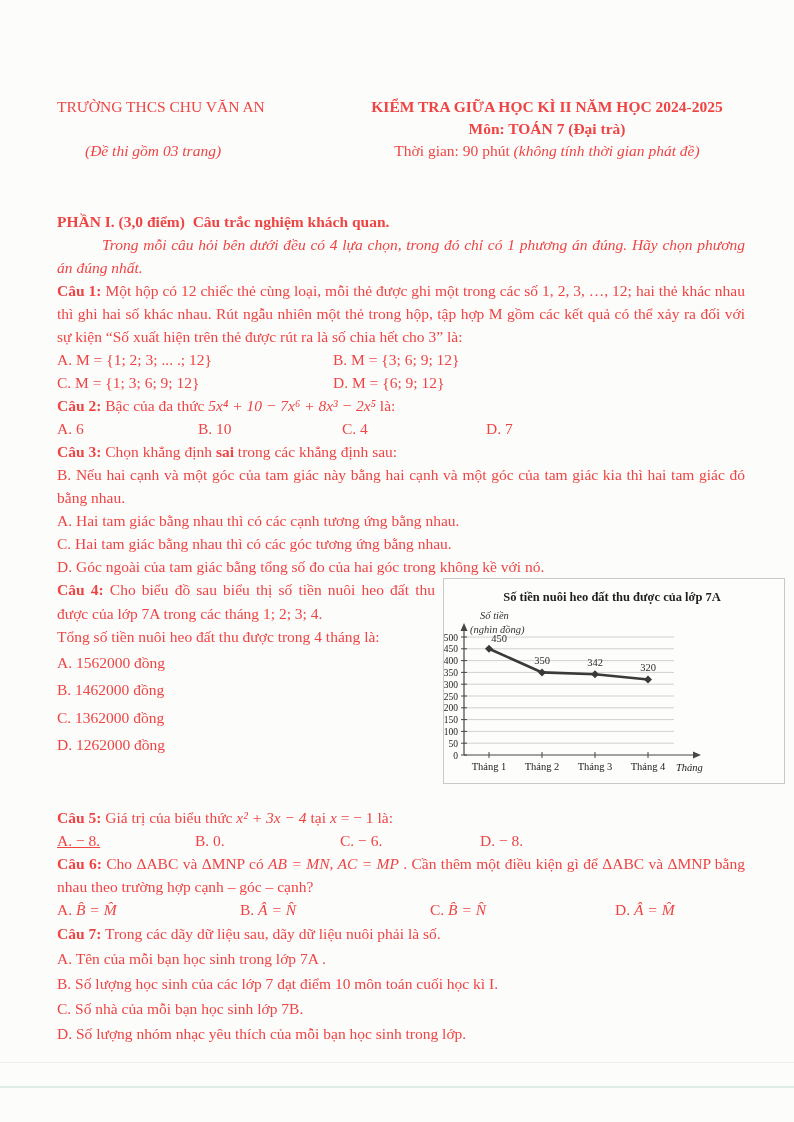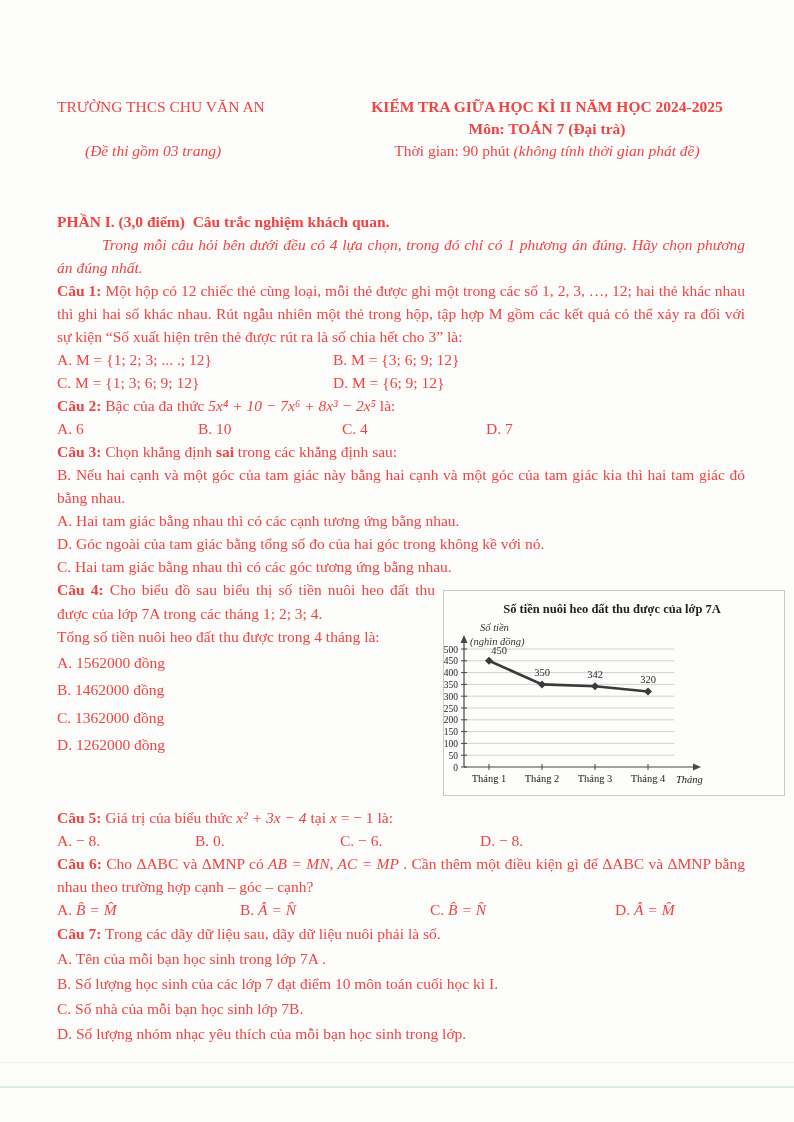--- a/index.html
+++ b/index.html
@@ -30,33 +30,33 @@
   
   .line{line-height:23px;}
   .instruction{font-style:italic;text-indent:45px;line-height:23px;}
   .qblock{margin:0;}
   .qlabel{font-weight:bold;}
 
   .optrow{display:flex;line-height:23px;}
   .grid2{display:grid;grid-template-columns:276px auto;line-height:23px;}
   .w141{width:141px;display:inline-block;}
   .w144{width:144px;display:inline-block;}
-  .w138{width:138px;display:inline-block;}
+  .w138{width:138px;display:inline-block;text-decoration:underline;}
   .w145{width:145px;display:inline-block;}
   .w140{width:140px;display:inline-block;}
   .w183{width:183px;display:inline-block;}
   .w190{width:190px;display:inline-block;}
   .w185{width:185px;display:inline-block;}
 
   
   .q4-wrap{position:relative;min-height:212px;margin-bottom:16px;}
   .q4-left{width:378px;line-height:23.5px;}
   .q4-opts{line-height:27.5px;}
   .q4-chart{
-    position:absolute;left:386px;top:12px;
+    position:absolute;left:386px;top:0;
     width:340px;height:204px;
     border:1px solid #c9c9c6;
     background:#fdfdfc;
   }
   .q4-chart svg{display:block;font-family:"Liberation Serif", serif;}
 
   .q7-opts{line-height:25px;}
 
   
   .scan-line-1{position:absolute;left:0;top:1062px;width:794px;height:1px;background:rgba(195,214,205,0.30);}
@@ -102,22 +102,22 @@
           <span class="w144">B. 10</span>
           <span class="w144">C. 4</span>
           <span>D. 7</span>
         </div>
       </div>
 
       <div class="qblock">
         <p class="line"><span class="qlabel">Câu 3:</span><span> Chọn khẳng định </span><span class="bold">sai</span><span> trong các khẳng định sau:</span></p>
         <p class="line just">B. Nếu hai cạnh và một góc của tam giác này bằng hai cạnh và một góc của tam giác kia thì hai tam giác đó bằng nhau.</p>
         <p class="line just">A. Hai tam giác bằng nhau thì có các cạnh tương ứng bằng nhau.</p>
+        <p class="line just">C. Hai tam giác bằng nhau thì có các góc tương ứng bằng nhau.</p>
         <p class="line just">D. Góc ngoài của tam giác bằng tổng số đo của hai góc trong không kề với nó.</p>
-        <p class="line just">C. Hai tam giác bằng nhau thì có các góc tương ứng bằng nhau.</p>
       </div>
 
       <div class="q4-wrap">
         <div class="q4-left">
           <p class="just"><span class="qlabel">Câu 4:</span><span> Cho biểu đồ sau biểu thị số tiền nuôi heo đất thu được của lớp 7A trong các tháng 1; 2; 3; 4.</span></p>
           <p>Tổng số tiền nuôi heo đất thu được trong 4 tháng là:</p>
           <div class="q4-opts">
             <div>A. 1562000 đồng</div>
             <div>B. 1462000 đồng</div>
             <div>C. 1362000 đồng</div>

